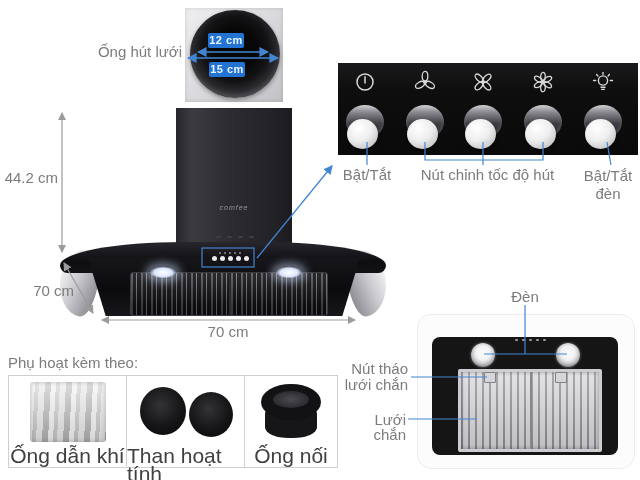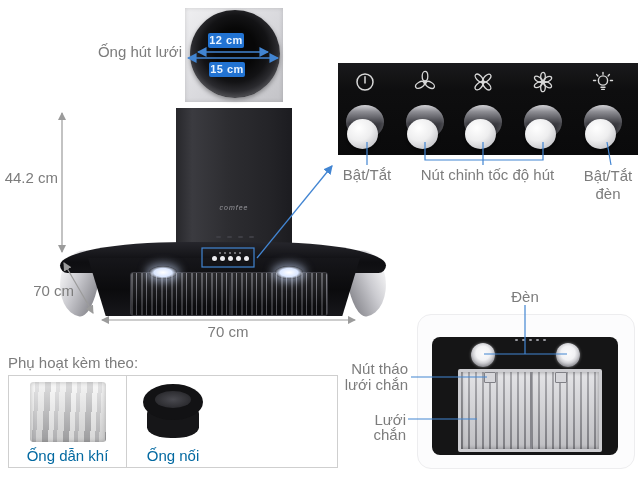--- a/index.html
+++ b/index.html
@@ -91,21 +91,21 @@
   #bv-btn-left{left:484px;top:372px;}
   #bv-btn-right{left:555px;top:372px;}
 
   
   .acc-title{left:8px;top:354px;font-size:15px;}
   .acc-table{left:8px;top:375px;width:330px;height:93px;display:flex;border:1px solid #cfcfcf;
     box-sizing:border-box;background:#fff;}
   .acc-cell{display:flex;flex-direction:column;align-items:center;box-sizing:border-box;}
   .acc-cell + .acc-cell{border-left:1px solid #cfcfcf;}
   .acc-img{flex:1;display:flex;align-items:center;justify-content:center;width:100%;}
-  .acc-label{height:20px;font-size:15px;line-height:18px;color:#0369a1;}
+  .acc-label{height:20px;font-size:21px;line-height:18px;color:#404040;}
   .foil{width:76px;height:60px;border-radius:3px;
     background:
       linear-gradient(180deg,rgba(255,255,255,.55),rgba(0,0,0,.10) 90%),
       repeating-linear-gradient(93deg,#f2f2f2 0 5px,#c7c7c9 5px 9px,#e8e8e8 9px 15px,#b4b4b6 15px 21px);
     box-shadow:inset 0 0 5px rgba(0,0,0,.25);}
   .carbon-wrap{position:relative;width:96px;height:52px;}
   .carbon{position:absolute;border-radius:50%;
     background:radial-gradient(circle at 45% 38%,#333336 0%,#151517 55%,#070708 100%);}
   #carbon-1{left:2px;top:1px;width:46px;height:48px;}
   #carbon-2{left:51px;top:6px;width:44px;height:45px;}
@@ -308,20 +308,29 @@
   <div class="abs lbl right" id="lbl-filter">Lưới chắn</div>
 
   <div class="abs acc-title">Phụ hoạt kèm theo:</div>
   <div class="abs acc-table">
     <div class="acc-cell" style="width:117px">
       <div class="acc-img">
           <div class="foil"></div>
         </div>
       <div class="acc-label">Ống dẫn khí</div>
     </div>
+    <div class="acc-cell" style="width:118px">
+      <div class="acc-img">
+        <div class="carbon-wrap">
+          <span class="carbon" id="carbon-1"></span>
+            <span class="carbon" id="carbon-2"></span>
+        </div>
+      </div>
+      <div class="acc-label">Than hoạt tính</div>
+    </div>
     <div class="acc-cell" style="width:93px">
       <div class="acc-img">
         <div class="ring-wrap">
           <span class="ring-skirt"></span>
             <span class="ring-top"></span>
             <span class="ring-hole"></span>
         </div>
       </div>
       <div class="acc-label">Ống nối</div>
     </div>

